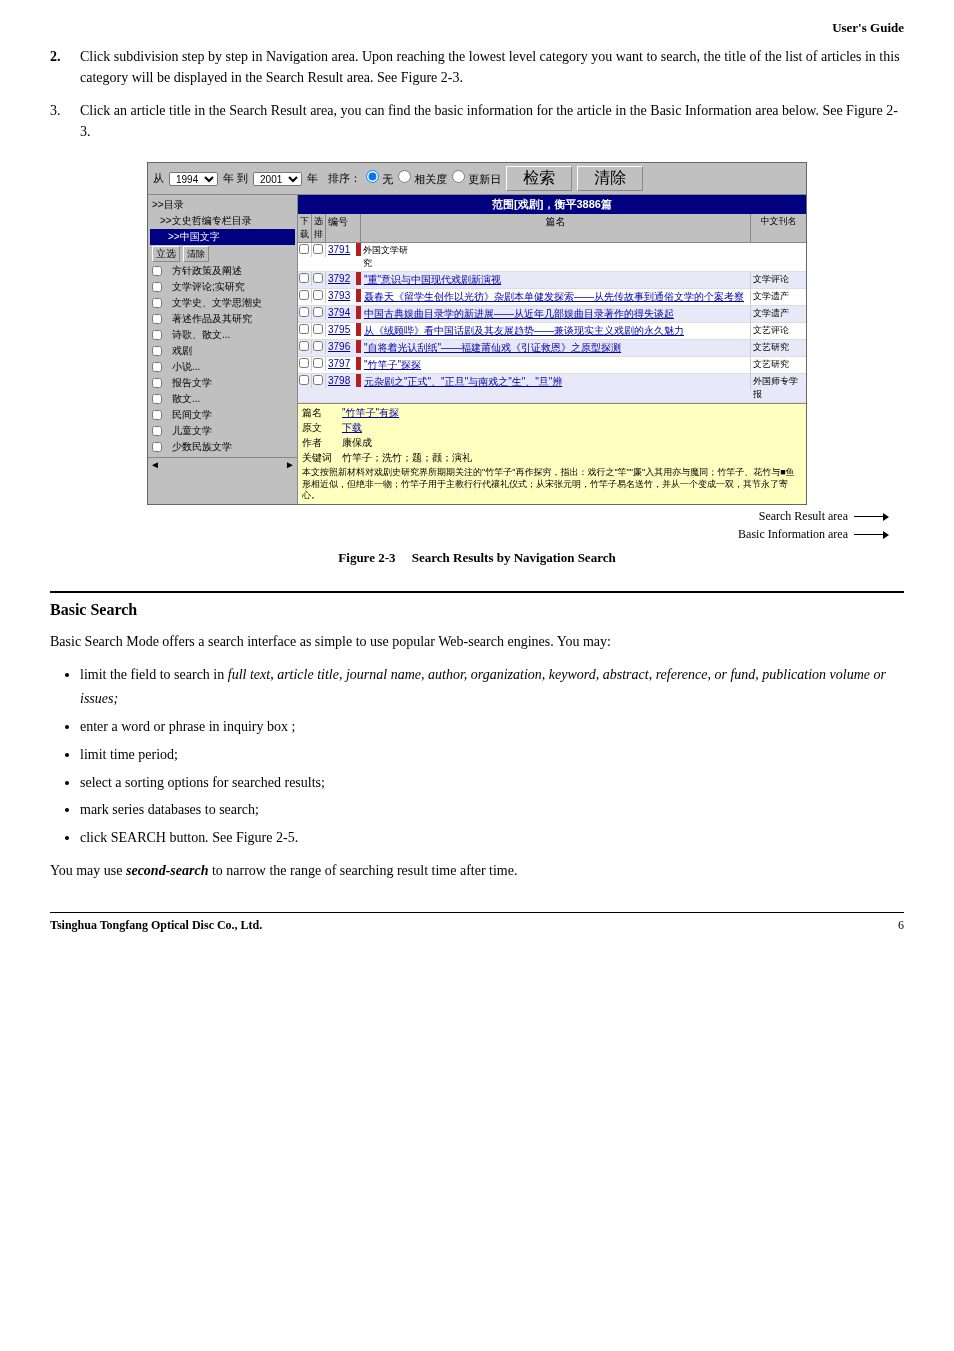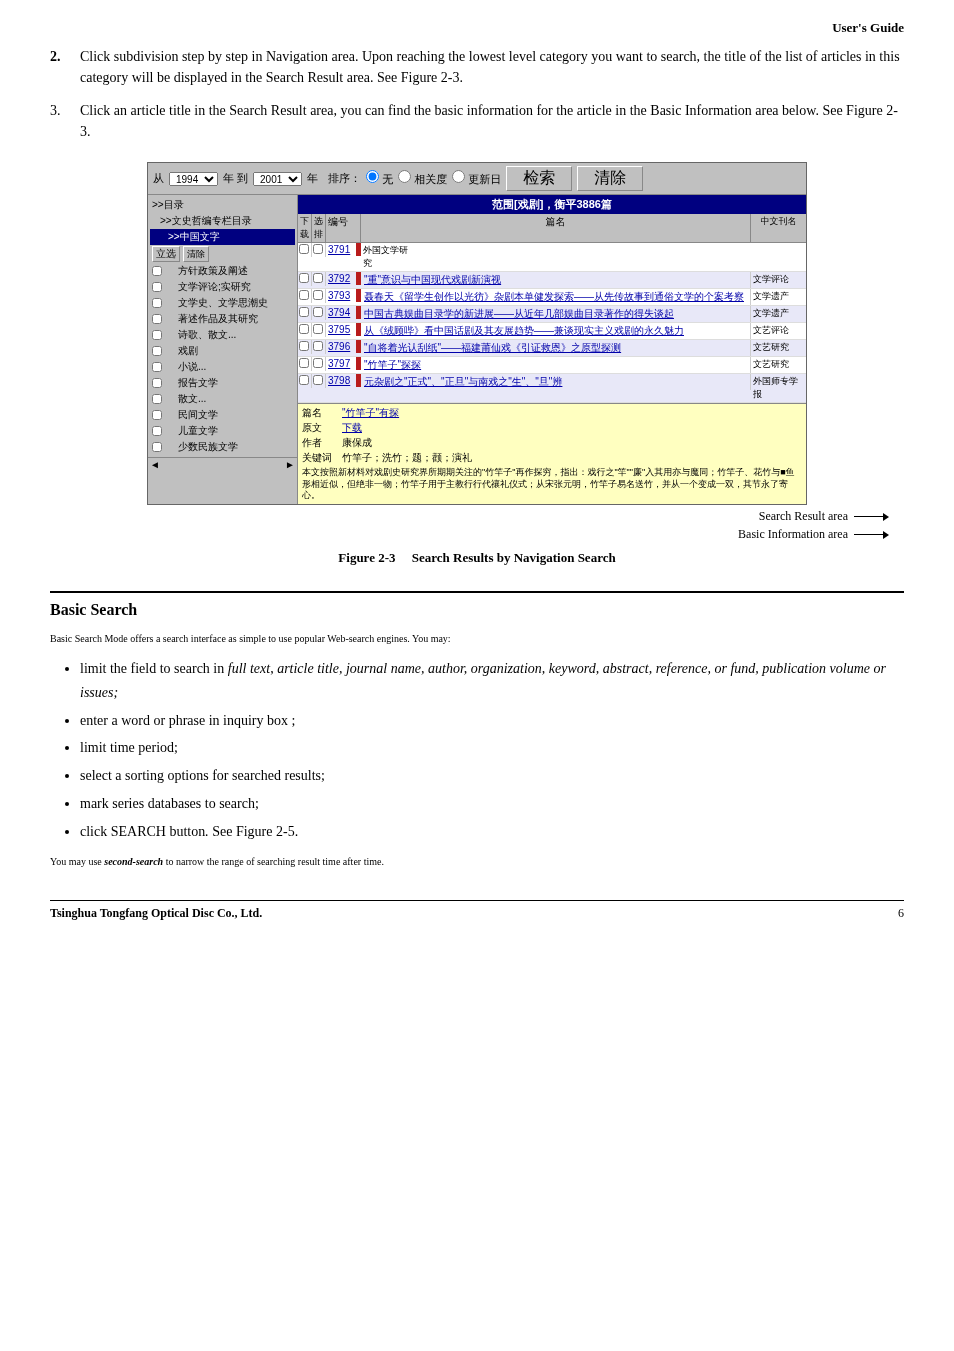--- a/index.html
+++ b/index.html
@@ -116,21 +116,21 @@
     .ui-nav-item.selected, .ui-nav-item:hover {
       background: #000080;
       color: #fff;
     }
     .ui-nav-item.indent1 { padding-left: 10px; }
     .ui-nav-item.indent2 { padding-left: 18px; }
 
     .nav-checkbox-item {
       display: flex;
       align-items: center;
-      gap: 16px;
+      gap: 10px;
       padding: 1px 2px;
       font-size: 10px;
       cursor: pointer;
     }
     .nav-checkbox-item input[type=checkbox] {
       width: 10px;
       height: 10px;
     }
 
     
@@ -255,21 +255,21 @@
     }
 
     
     .section-title {
       font-size: 16px;
       font-weight: bold;
       margin-bottom: 12px;
     }
 
     .section-body {
-      font-size: 10px;
+      font-size: 14px;
       line-height: 1.6;
       margin-bottom: 10px;
     }
 
     .bullet-list {
       margin: 10px 0 10px 30px;
       font-size: 14px;
       line-height: 1.7;
     }
     .bullet-list li {

